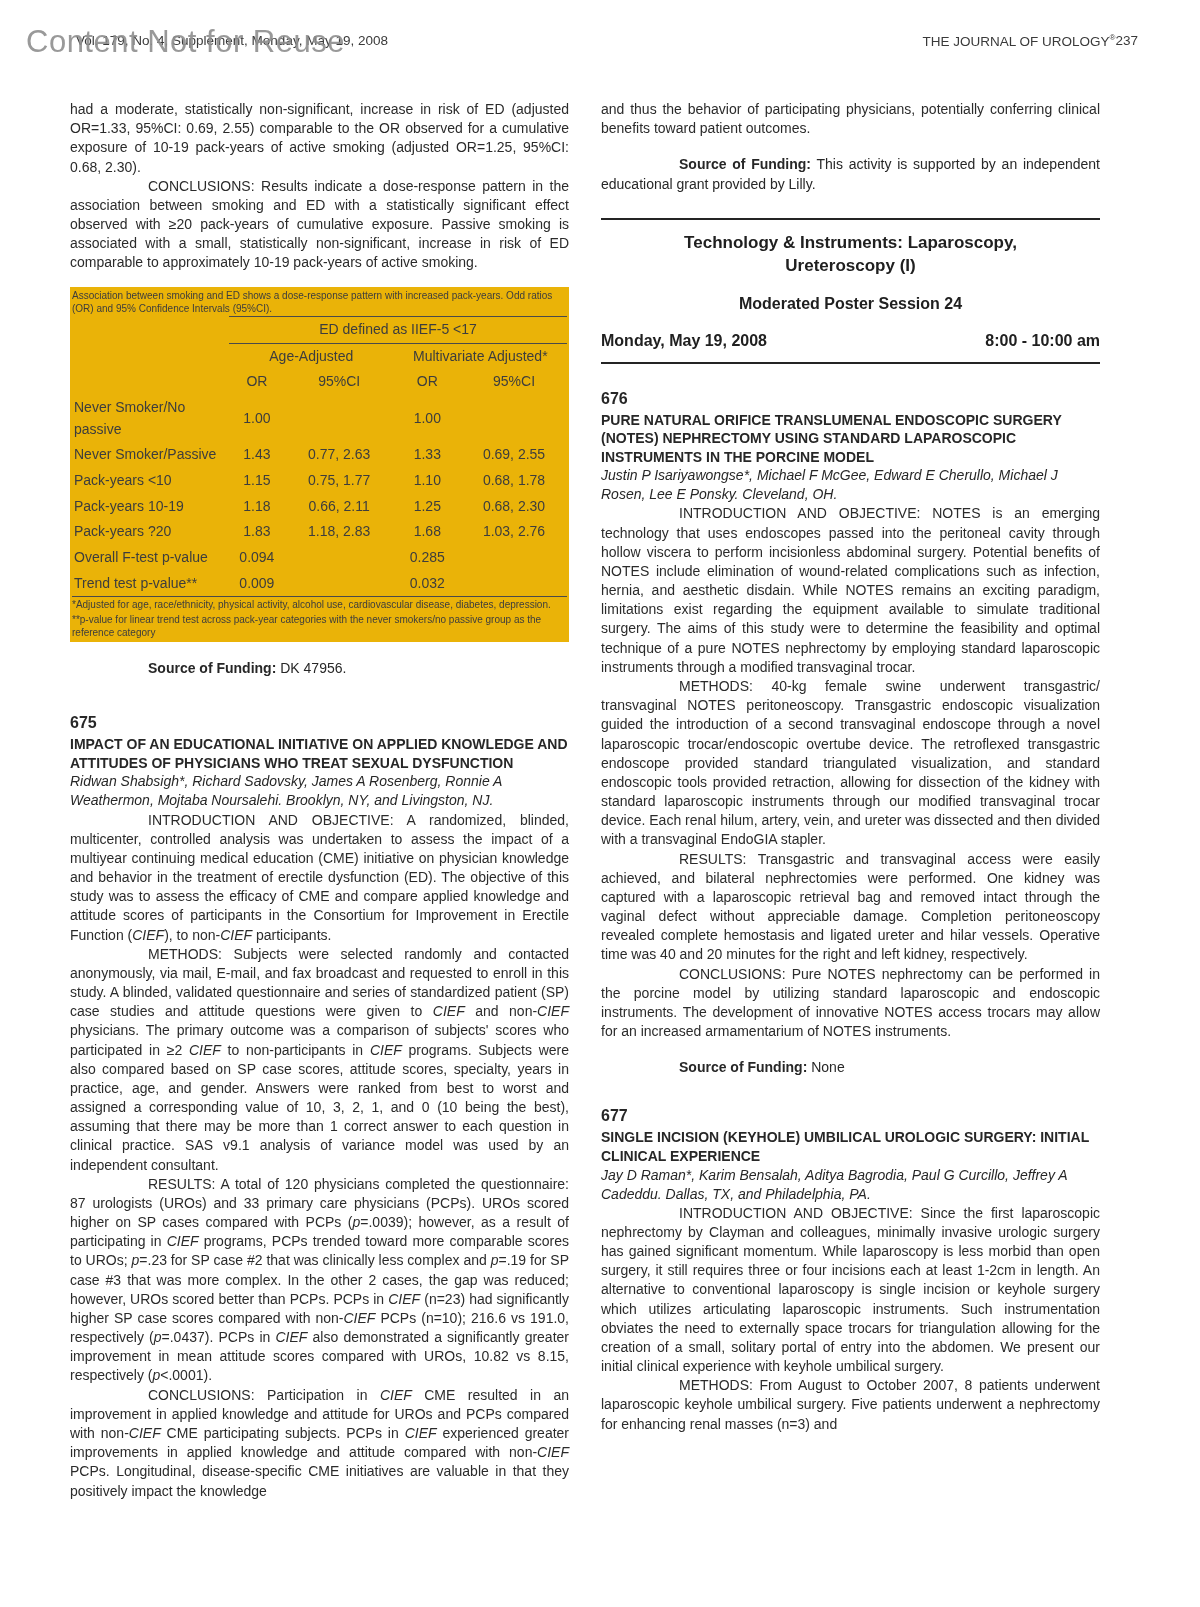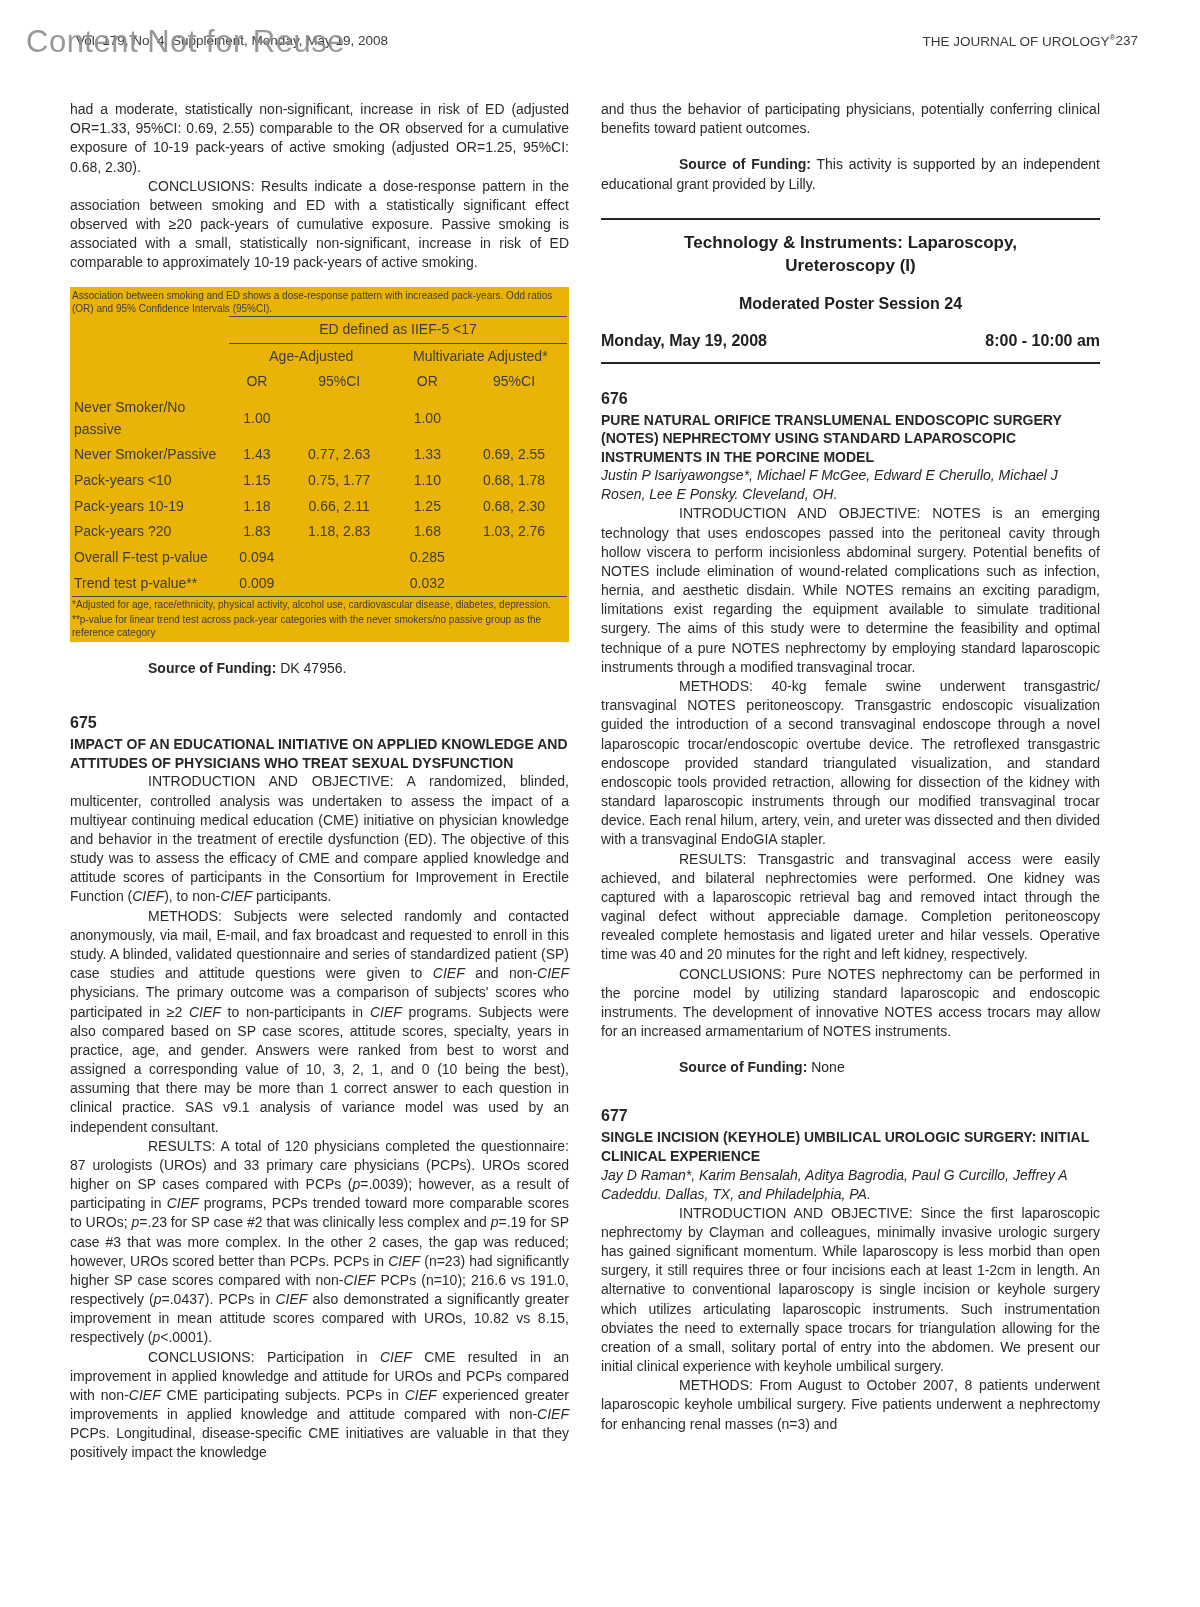--- a/index.html
+++ b/index.html
@@ -150,20 +150,21 @@
         <p>*Adjusted for age, race/ethnicity, physical activity, alcohol use, cardiovascular disease, diabetes, depression.</p>
         <p>**p-value for linear trend test across pack-year categories with the never smokers/no passive group as the reference category</p>
       </div>
     </div>
 
     <p class="funding"><span class="bd">Source of Funding:</span><span> DK 47956.</span></p>
 
     <div class="abstract">
       <p class="abs-number">675</p>
       <p class="abs-title">IMPACT OF AN EDUCATIONAL INITIATIVE ON APPLIED KNOWLEDGE AND ATTITUDES OF PHYSICIANS WHO TREAT SEXUAL DYSFUNCTION</p>
+      <p class="abs-authors">Ridwan Shabsigh*, Richard Sadovsky, James A Rosenberg, Ronnie A Weathermon, Mojtaba Noursalehi. Brooklyn, NY, and Livingston, NJ.</p>
       <p class="body indent"><span>INTRODUCTION AND OBJECTIVE: A randomized, blinded, multicenter, controlled analysis was undertaken to assess the impact of a multiyear continuing medical education (CME) initiative on physician knowledge and behavior in the treatment of erectile dysfunction (ED). The objective of this study was to assess the efficacy of CME and compare applied knowledge and attitude scores of participants in the Consortium for Improvement in Erectile Function (</span><span class="it">CIEF</span><span>), to non-</span><span class="it">CIEF</span><span> participants.</span></p>
       <p class="body indent"><span>METHODS: Subjects were selected randomly and contacted anonymously, via mail, E-mail, and fax broadcast and requested to enroll in this study. A blinded, validated questionnaire and series of standardized patient (SP) case studies and attitude questions were given to </span><span class="it">CIEF</span><span> and non-</span><span class="it">CIEF</span><span> physicians. The primary outcome was a comparison of subjects' scores who participated in ≥2 </span><span class="it">CIEF</span><span> to non-participants in </span><span class="it">CIEF</span><span> programs. Subjects were also compared based on SP case scores, attitude scores, specialty, years in practice, age, and gender. Answers were ranked from best to worst and assigned a corresponding value of 10, 3, 2, 1, and 0 (10 being the best), assuming that there may be more than 1 correct answer to each question in clinical practice. SAS v9.1 analysis of variance model was used by an independent consultant.</span></p>
       <p class="body indent"><span>RESULTS: A total of 120 physicians completed the questionnaire: 87 urologists (UROs) and 33 primary care physicians (PCPs). UROs scored higher on SP cases compared with PCPs (</span><span class="it">p</span><span>=.0039); however, as a result of participating in </span><span class="it">CIEF</span><span> programs, PCPs trended toward more comparable scores to UROs; </span><span class="it">p</span><span>=.23 for SP case #2 that was clinically less complex and </span><span class="it">p</span><span>=.19 for SP case #3 that was more complex. In the other 2 cases, the gap was reduced; however, UROs scored better than PCPs. PCPs in </span><span class="it">CIEF</span><span> (n=23) had significantly higher SP case scores compared with non-</span><span class="it">CIEF</span><span> PCPs (n=10); 216.6 vs 191.0, respectively (</span><span class="it">p</span><span>=.0437). PCPs in </span><span class="it">CIEF</span><span> also demonstrated a significantly greater improvement in mean attitude scores compared with UROs, 10.82 vs 8.15, respectively (</span><span class="it">p</span><span>&lt;.0001).</span></p>
       <p class="body indent"><span>CONCLUSIONS: Participation in </span><span class="it">CIEF</span><span> CME resulted in an improvement in applied knowledge and attitude for UROs and PCPs compared with non-</span><span class="it">CIEF</span><span> CME participating subjects. PCPs in </span><span class="it">CIEF</span><span> experienced greater improvements in applied knowledge and attitude compared with non-</span><span class="it">CIEF</span><span> PCPs. Longitudinal, disease-specific CME initiatives are valuable in that they positively impact the knowledge</span></p>
     </div>
   </div>
 
   <div class="col">
     <p class="body">and thus the behavior of participating physicians, potentially conferring clinical benefits toward patient outcomes.</p>
     <p class="funding"><span class="bd">Source of Funding:</span><span> This activity is supported by an independent educational grant provided by Lilly.</span></p>

